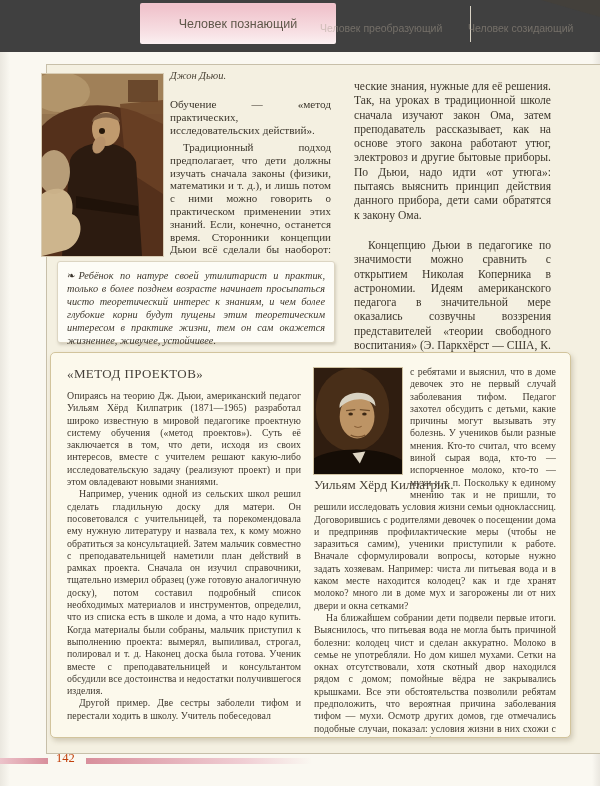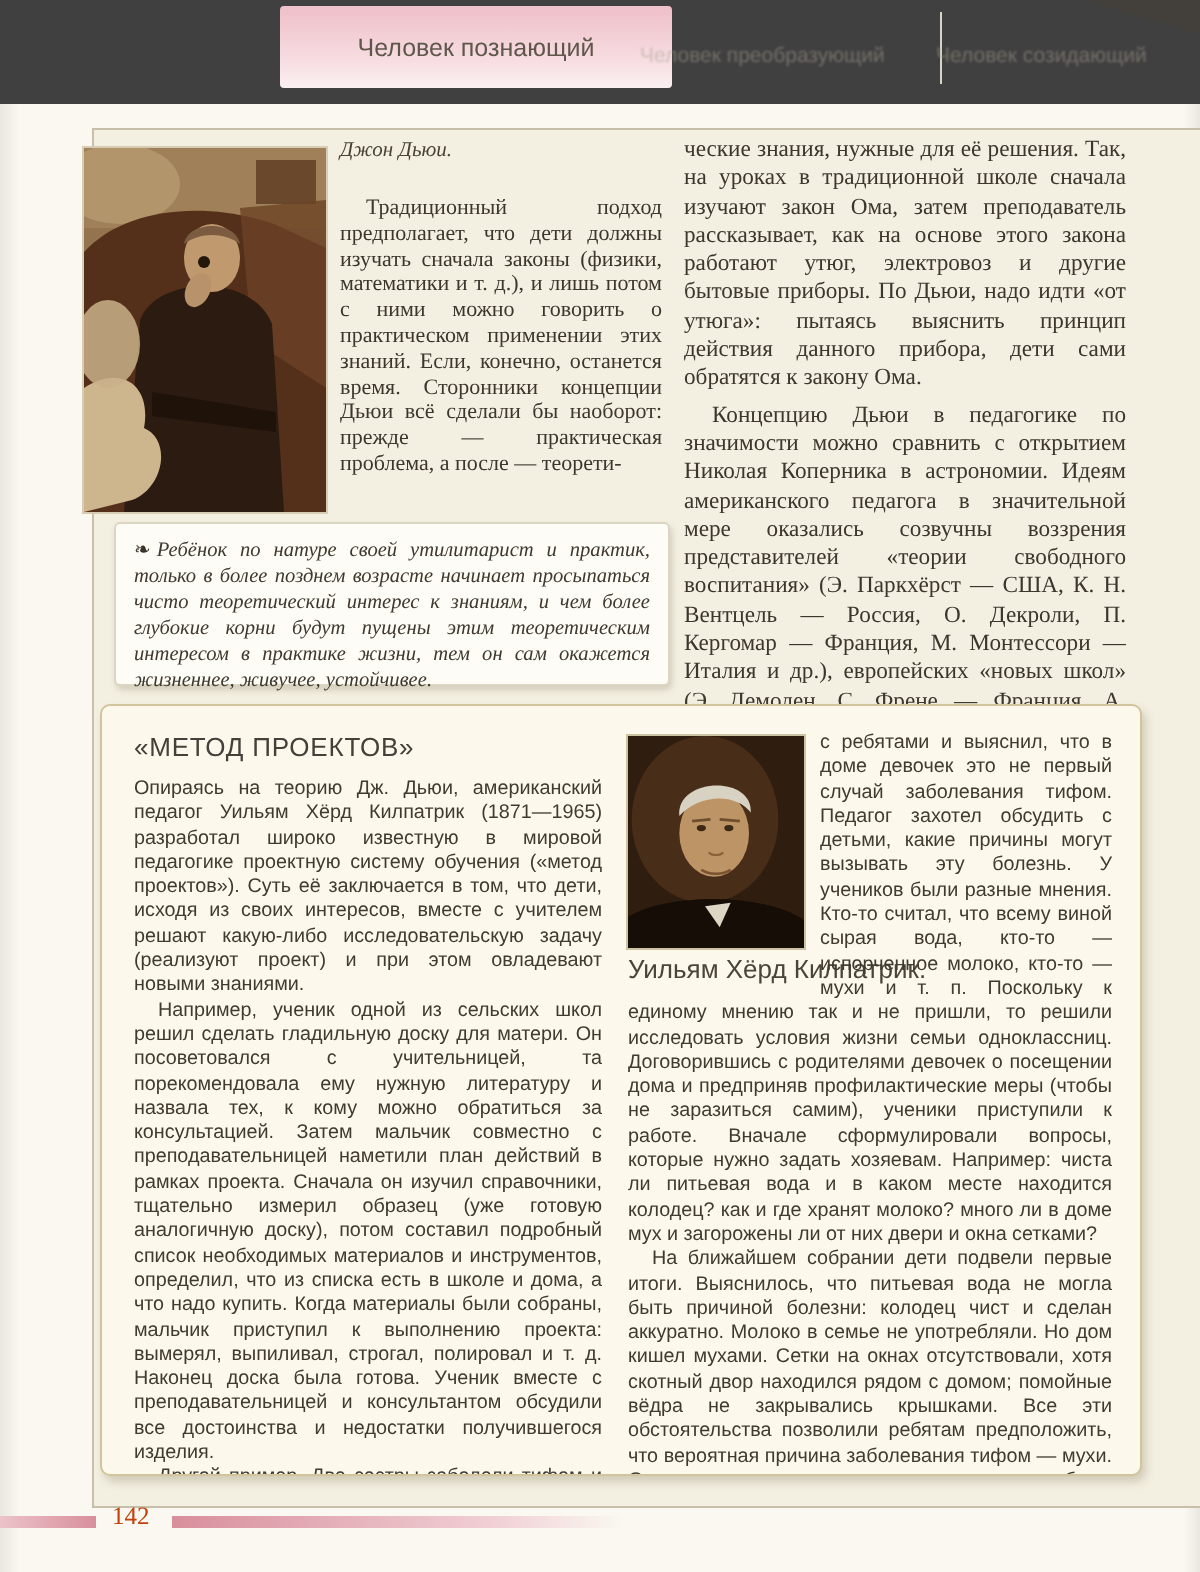--- a/index.html
+++ b/index.html
@@ -29,35 +29,35 @@
   
   .dewey-fig{position:absolute;left:42px;top:74px;width:121px;height:182px;
              box-shadow:0 0 0 1px #d8ccb4;overflow:hidden;}
   .dewey-fig svg{display:block;width:100%;height:100%;}
   .dewey-caption{position:absolute;left:170px;top:70px;font-size:10.5px;font-style:italic;color:#4a4336;}
   
   .col-mid{position:absolute;left:170px;top:98px;width:161px;text-align:justify;}
   .col-mid .lead{font-size:11.2px;line-height:13px;margin:0 0 4px;}
   .col-mid .body{font-size:11px;line-height:12.8px;text-indent:13px;margin:0;}
   .col-right{position:absolute;left:338px;top:64px;width:229px;text-align:justify;}
-  .col-right p{font-size:11.6px;line-height:14.3px;margin:4px;}
+  .col-right p{font-size:11.6px;line-height:14.3px;margin:16px;}
   .col-right p.ind{text-indent:14px;}
   
   .quote-box{position:absolute;left:57px;top:261px;width:278px;height:82px;
              background:#fdfcf6;border:1px solid #dcd5c2;border-radius:3px;
              box-shadow:1px 2px 3px rgba(110,100,80,.25);padding:7px 9px 5px 9px;box-sizing:border-box;}
   .quote-box .qtext{font-size:10.3px;line-height:13.1px;font-style:italic;text-align:justify;margin:0;color:#3e382d;}
   .quote-box .qicon{font-style:normal;font-size:10px;color:#3a332a;margin-right:3px;}
   .quote-box .qauthor{font-size:10.3px;font-style:italic;font-weight:bold;text-align:right;margin:1px 2px 0 0;color:#3e382d;}
   
   .project-box{position:absolute;left:50px;top:352px;width:521px;height:386px;box-sizing:border-box;
                background:#fcf9ec;border:1px solid #d2c49c;border-radius:5px;
                box-shadow:2px 3px 5px rgba(130,115,85,.3);
                padding:13px 14px 8px 16px;display:flex;gap:13px;overflow:hidden;
-               font-family:Liberation Sans, sans-serif;color:#403a31;}
+               font-family:Liberation Serif, serif;color:#403a31;}
   .pb-left{width:234px;flex:none;}
   .pb-right{flex:1;min-width:0;}
   .pb-title{font-size:13px;letter-spacing:.4px;color:#45403a;margin:0 0 8px;font-weight:normal;}
   .project-box p{font-size:9.9px;line-height:12.3px;text-align:justify;margin:0;}
   .project-box p.ind{text-indent:12px;}
   .kilpatrick-fig{float:left;width:88px;margin:2px 8px 1px 0;}
   .kilpatrick-fig svg{display:block;width:88px;height:106px;box-shadow:0 0 0 1px #cfc2a2;}
   .kp-caption{font-size:13px;color:#4a443a;margin-top:3px;white-space:nowrap;}
   
   .bar-left{position:absolute;left:0;top:758px;width:48px;height:6px;
@@ -100,20 +100,21 @@
       <ellipse cx="57" cy="71" rx="6" ry="9" fill="#b8926a" transform="rotate(25 57 71)"></ellipse>
       <circle cx="60" cy="57" r="3" fill="#241609"></circle>
       <path d="M0,120 C18,108 34,118 30,140 C44,146 40,170 24,176 L0,182 Z" fill="#cdb58d"></path>
       <ellipse cx="12" cy="98" rx="16" ry="22" fill="#c9b088" opacity="0.85"></ellipse>
       <path d="M34,122 L96,132 L96,142 L34,134 Z" fill="#1d1008" opacity="0.8"></path>
     </svg>
   </figure>
   <div class="dewey-caption">Джон Дьюи.</div>
 
   <div class="col-mid">
+    <p class="lead">Обучение — «метод практических, исследовательских действий».</p>
     <p class="body">Традиционный подход предполагает, что дети должны изучать сначала законы (физики, математики и т. д.), и лишь потом с ними можно говорить о практическом применении этих знаний. Если, конечно, останется время. Сторонники концепции Дьюи всё сделали бы наоборот: прежде — практическая проблема, а после — теорети-</p>
   </div>
 
   <div class="col-right">
     <p>ческие знания, нужные для её решения. Так, на уроках в традиционной школе сначала изучают закон Ома, затем преподаватель рассказывает, как на основе этого закона работают утюг, электровоз и другие бытовые приборы. По Дьюи, надо идти «от утюга»: пытаясь выяснить принцип действия данного прибора, дети сами обратятся к закону Ома.</p>
     <p class="ind">Концепцию Дьюи в педагогике по значимости можно сравнить с открытием Николая Коперника в астрономии. Идеям американского педагога в значительной мере оказались созвучны воззрения представителей «теории свободного воспитания» (Э. Паркхёрст — США, К. Н. Вентцель — Россия, О. Декроли, П. Кергомар — Франция, М. Монтессори — Италия и др.), европейских «новых школ» (Э. Демолен, С. Френе — Франция, А. Ферьер — Швейцария и др.), «трудо-</p>
   </div>
 
   <div class="quote-box">
     <p class="qtext"><span class="qicon">❧</span><span>Ребёнок по натуре своей утилитарист и практик, только в более позднем возрасте начинает просыпаться чисто теоретический интерес к знаниям, и чем более глубокие корни будут пущены этим теоретическим интересом в практике жизни, тем он сам окажется жизненнее, живучее, устойчивее.</span></p>

